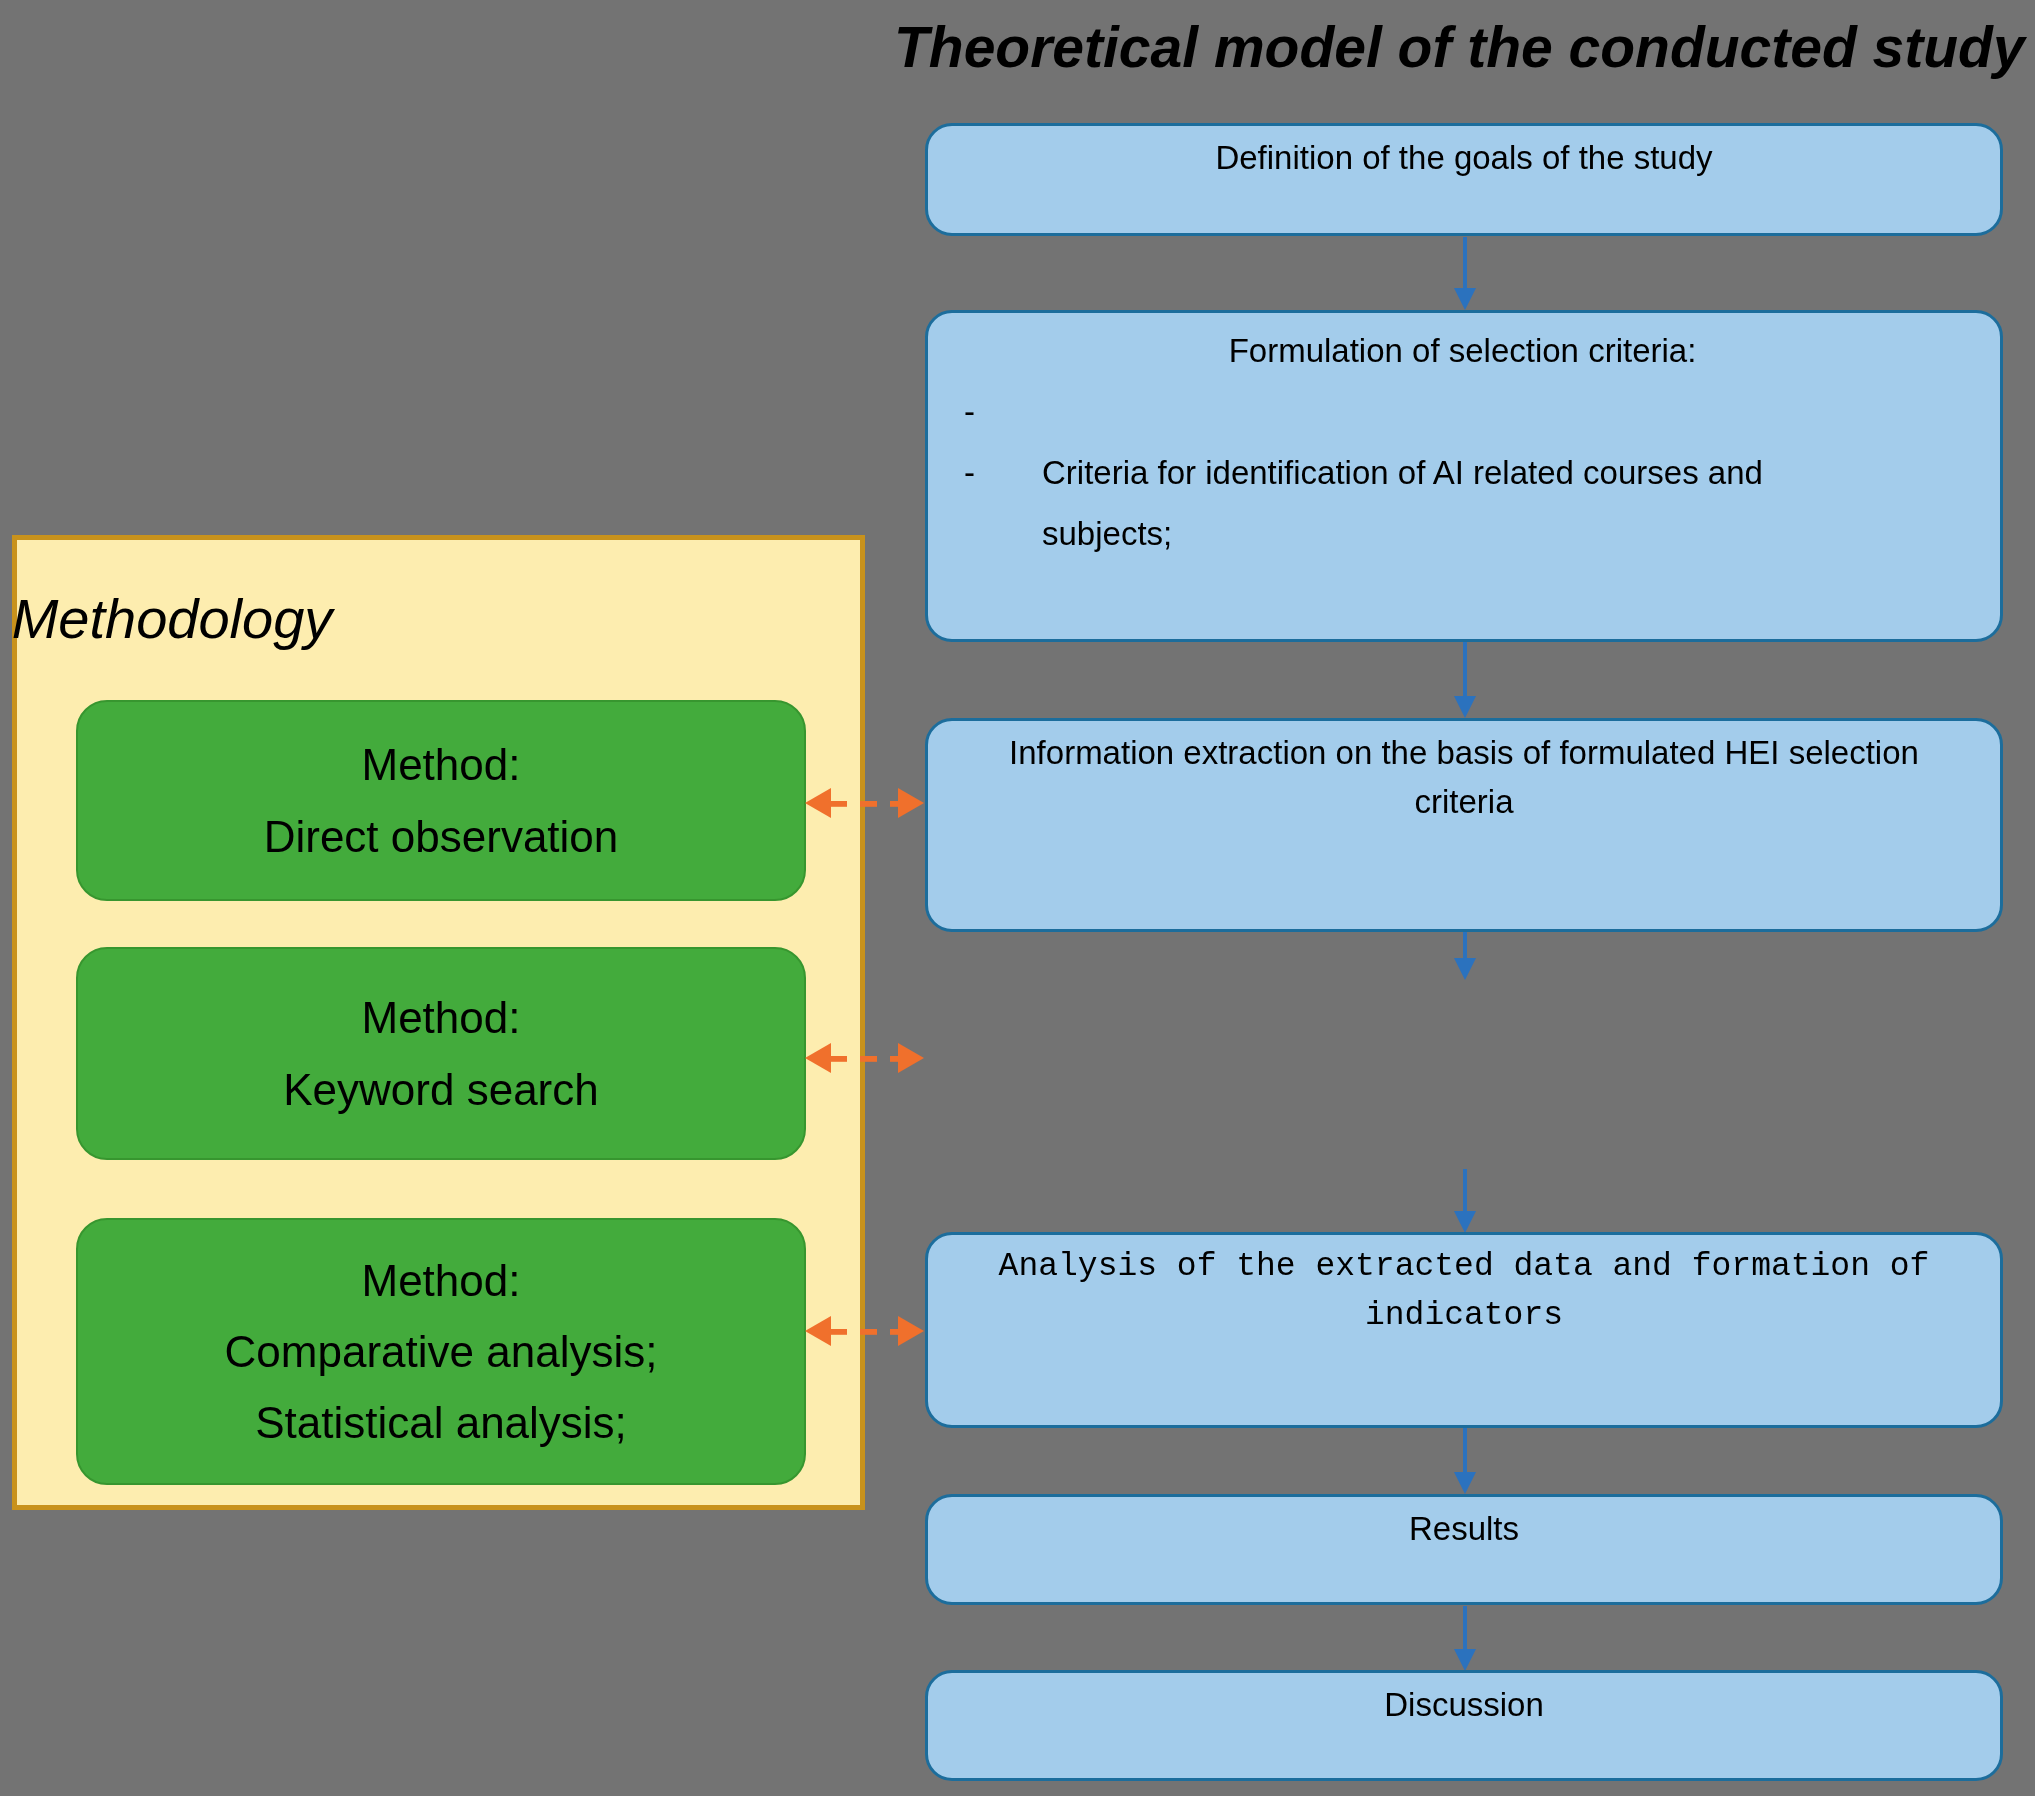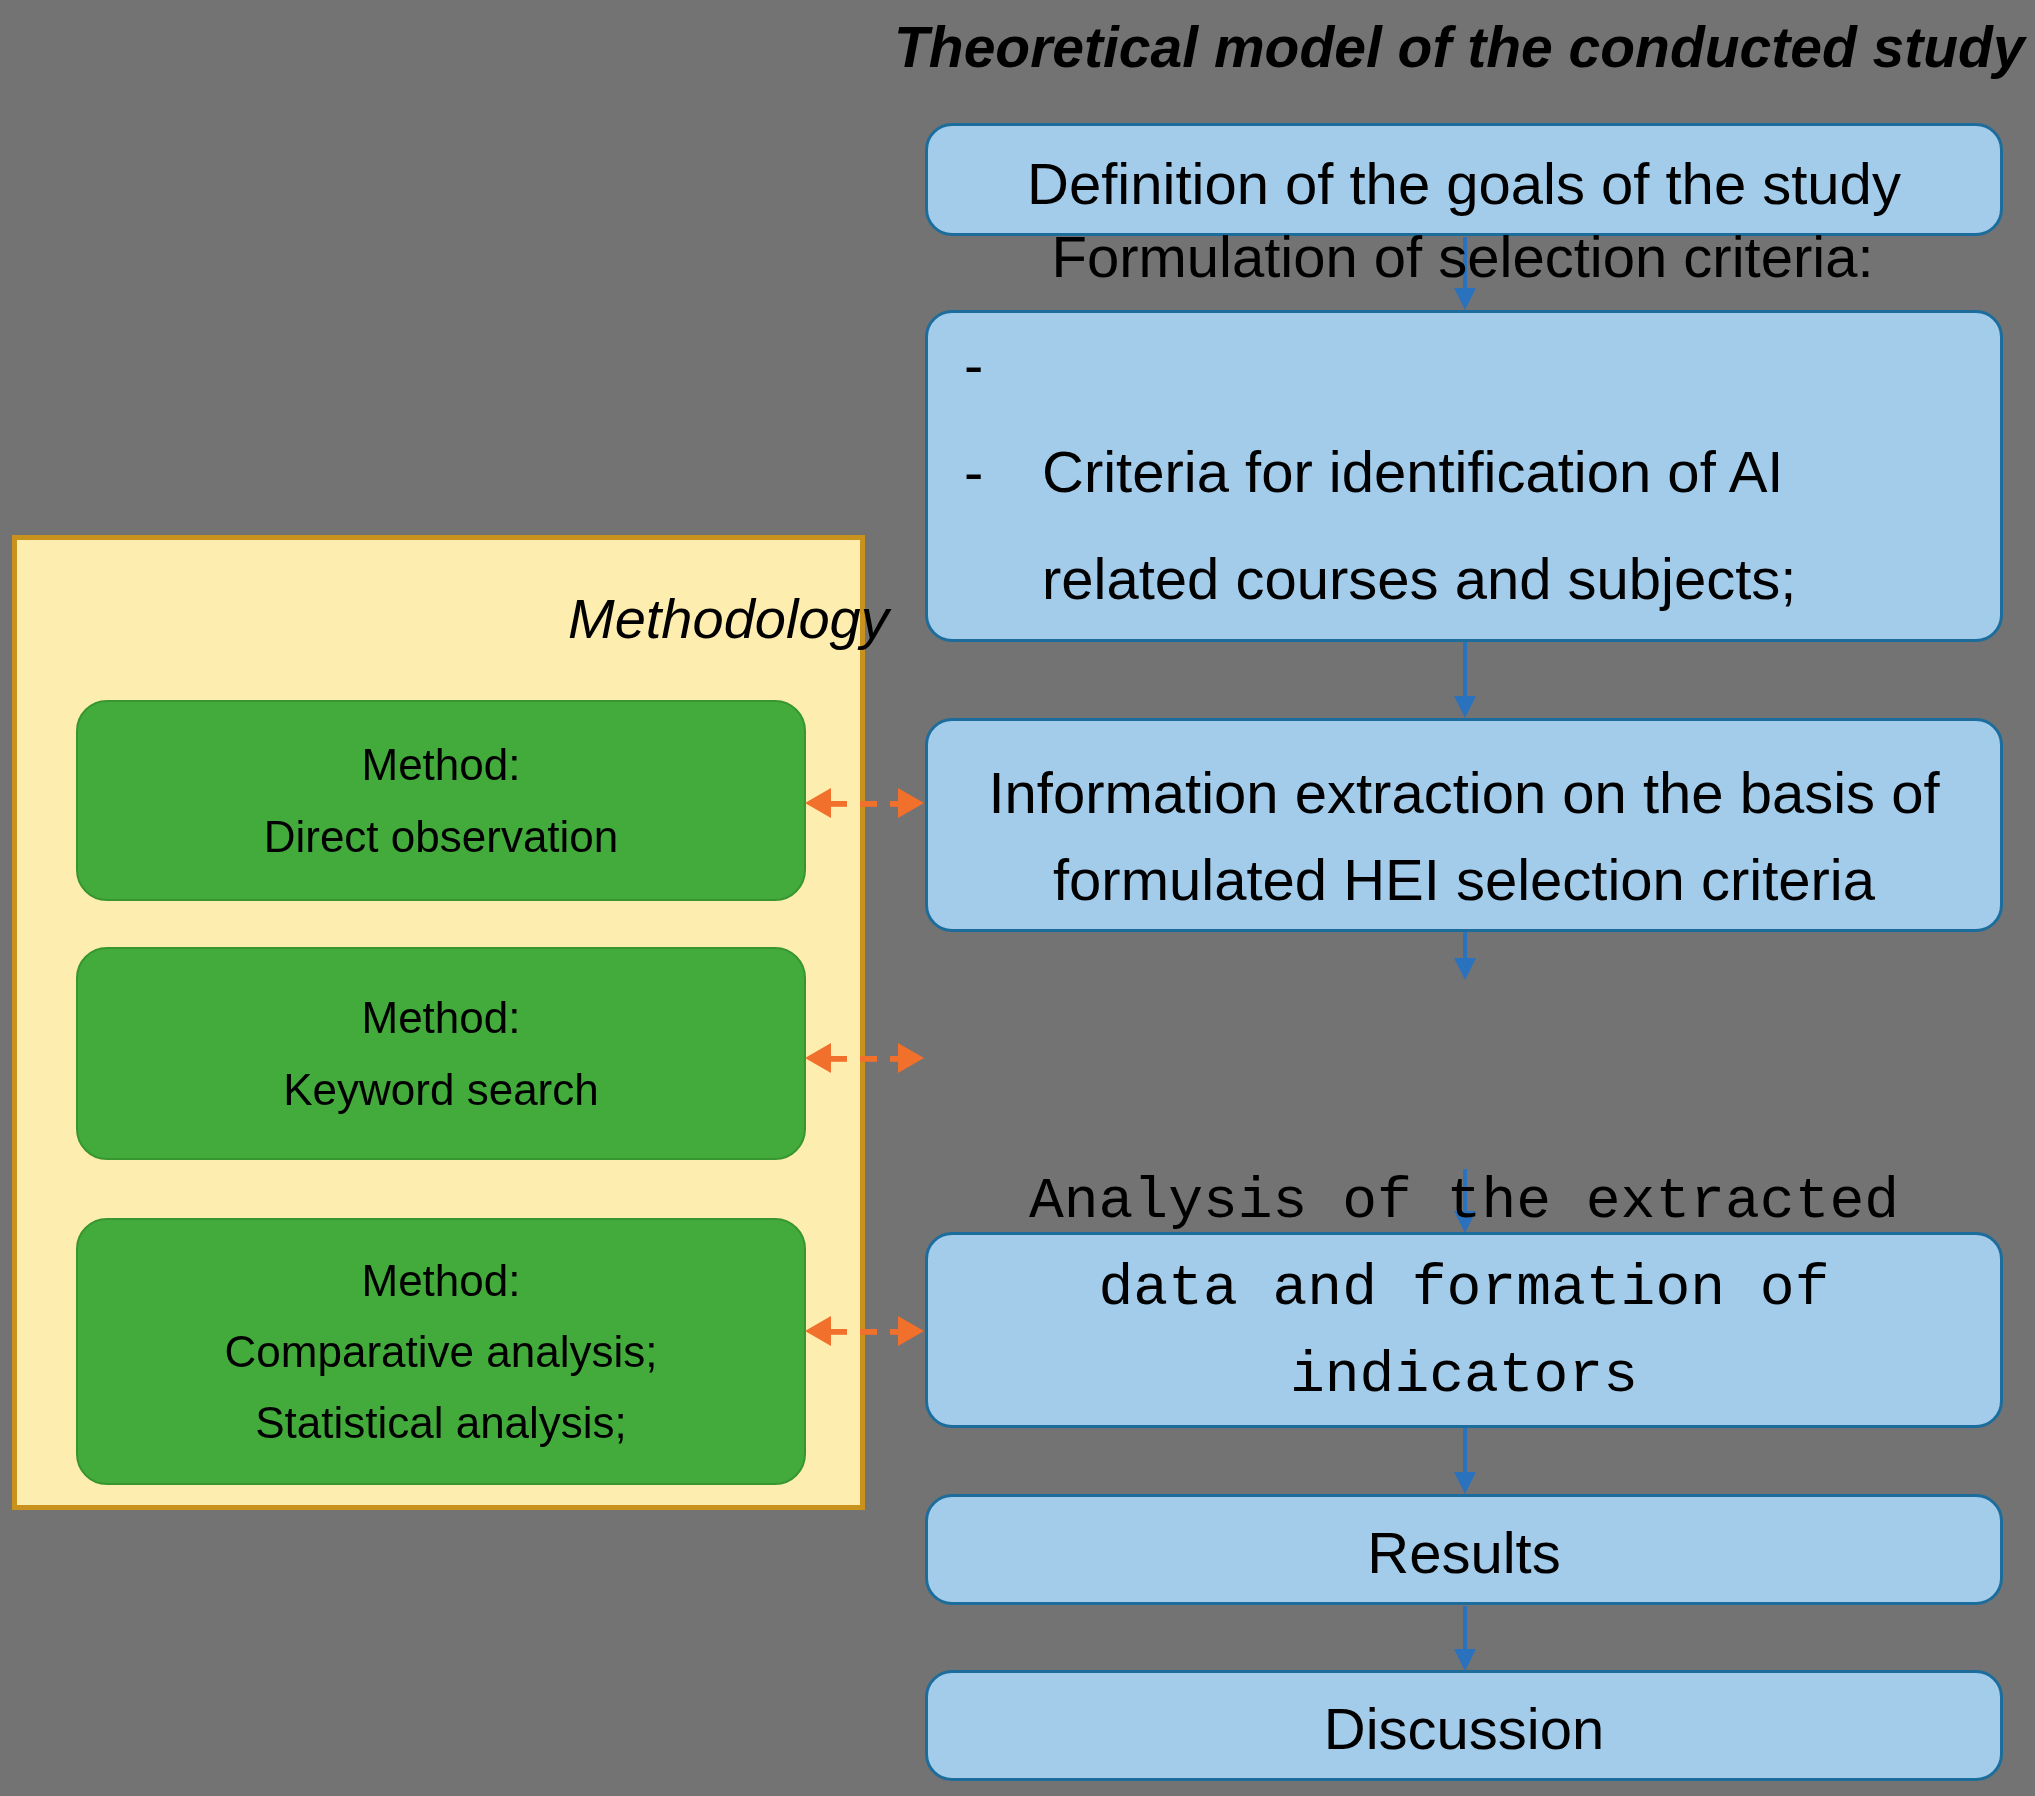--- a/index.html
+++ b/index.html
@@ -29,23 +29,23 @@
     white-space:nowrap;
   }
   
   .flow-box {
     position:absolute; left:925px; width:1078px;
     box-sizing:border-box;
     background:var(--flow-box-fill);
     border:3.9px solid var(--flow-box-border);
     border-radius:27px;
     display:flex; flex-direction:column;
-    align-items:center; justify-content:flex-end;
+    align-items:center; justify-content:flex-start;
     text-align:center;
-    font-size:58px; line-height:1.5;
+    font-size:33px; line-height:1.5;
     padding:6.5px 32px;
   }
   .s0 { top:123px;  height:113px; }
   .s1 { top:310px;  height:332px; line-height:1.85; padding:6.5px 39px 6.5px 36px; }
   .s2 { top:718px; height:214px; }
   .s3 { top:980px; height:189px; }
   .s4 { top:1232px; height:196px;font-family:Liberation Mono, monospace; }
   .s5 { top:1494px; height:111px; }
   .s6 { top:1670px; height:111px; }
   .s1 .heading { width:100%; text-align:center; }
@@ -73,22 +73,22 @@
   
   .panel {
     position:absolute; left:11.7px; top:535px;
     width:853px; height:975px;
     box-sizing:border-box;
     background:var(--panel-fill);
     border:5.2px solid var(--panel-border);
   }
   .panel-title {
     position:absolute; left:11.7px; top:586px; width:853px;
-    text-align:right;
-    font-size:56px; font-style:italic;padding-left:24px;
+    text-align:left;
+    font-size:56px; font-style:italic;
   }
   .method-box {
     position:absolute; left:76px; width:730px;
     box-sizing:border-box;
     background:var(--method-box-fill);
     border:2.6px solid var(--method-box-border);
     border-radius:31px;
     display:flex; align-items:center; justify-content:center;
     text-align:center;
     font-size:44px; line-height:1.62;

